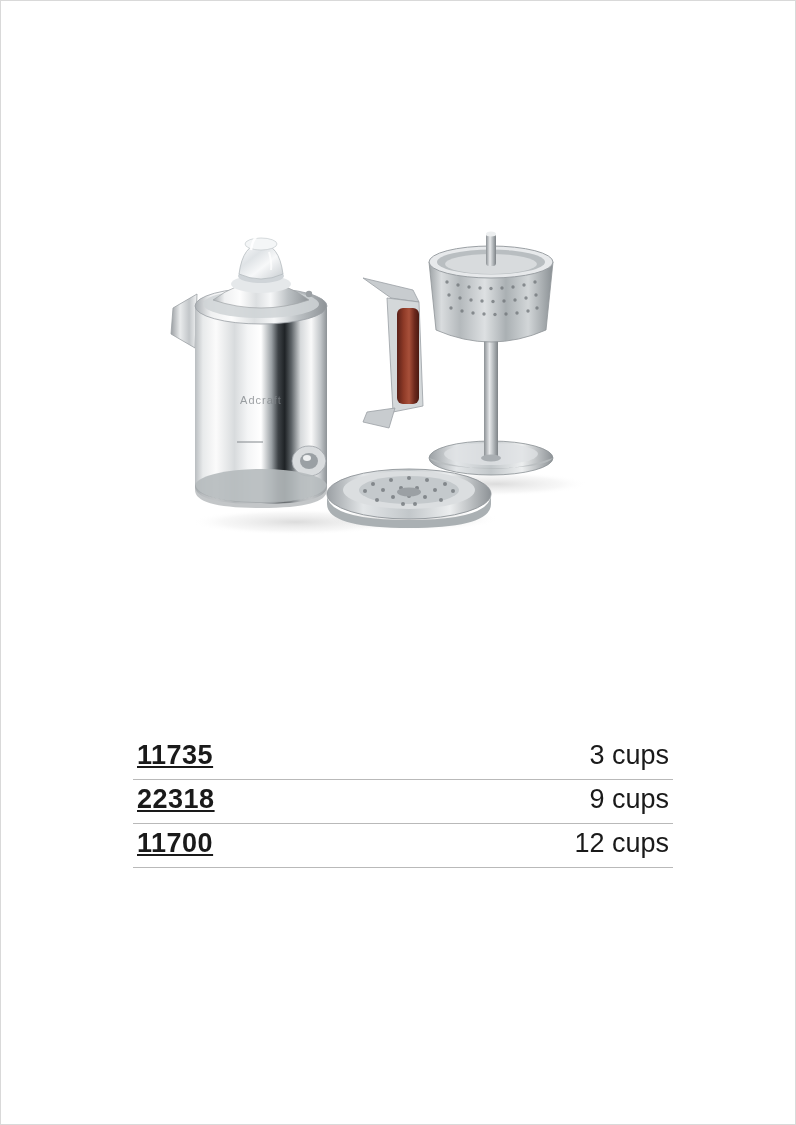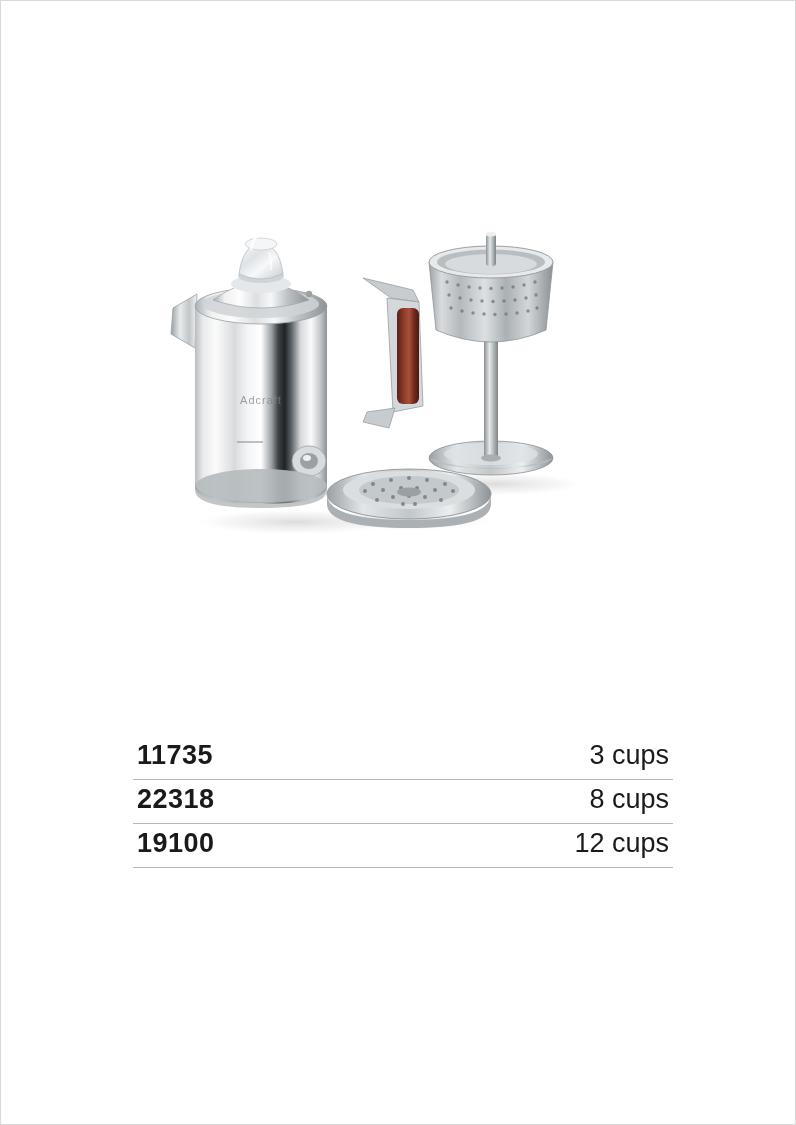--- a/index.html
+++ b/index.html
@@ -60,20 +60,21 @@
     border-bottom: 1px solid #b9b9b9;
     padding: 4px 4px 6px 4px;
     box-sizing: border-box;
     height: 44px;
   }
   .spec-code {
     font-size: 27px;
     font-weight: bold;
     color: #1a1a1a;
     letter-spacing: 0.5px;
+    text-decoration: underline;
   }
   .spec-size {
     font-size: 27px;
     color: #1a1a1a;
     font-weight: 400;
   }
 </style>
 </head>
 <body>
 
@@ -283,22 +284,22 @@
   <div class="spec-table">
 
     <div class="spec-row">
       <span class="spec-code">11735</span>
       <span class="spec-size">3 cups</span>
     </div>
 
 
     <div class="spec-row">
       <span class="spec-code">22318</span>
-      <span class="spec-size">8 cups</span>
+      <span class="spec-size">9 cups</span>
     </div>
 
     <div class="spec-row">
-      <span class="spec-code">19100</span>
+      <span class="spec-code">11700</span>
       <span class="spec-size">12 cups</span>
     </div>
 
   </div>
 </div>
 
 </body></html>

